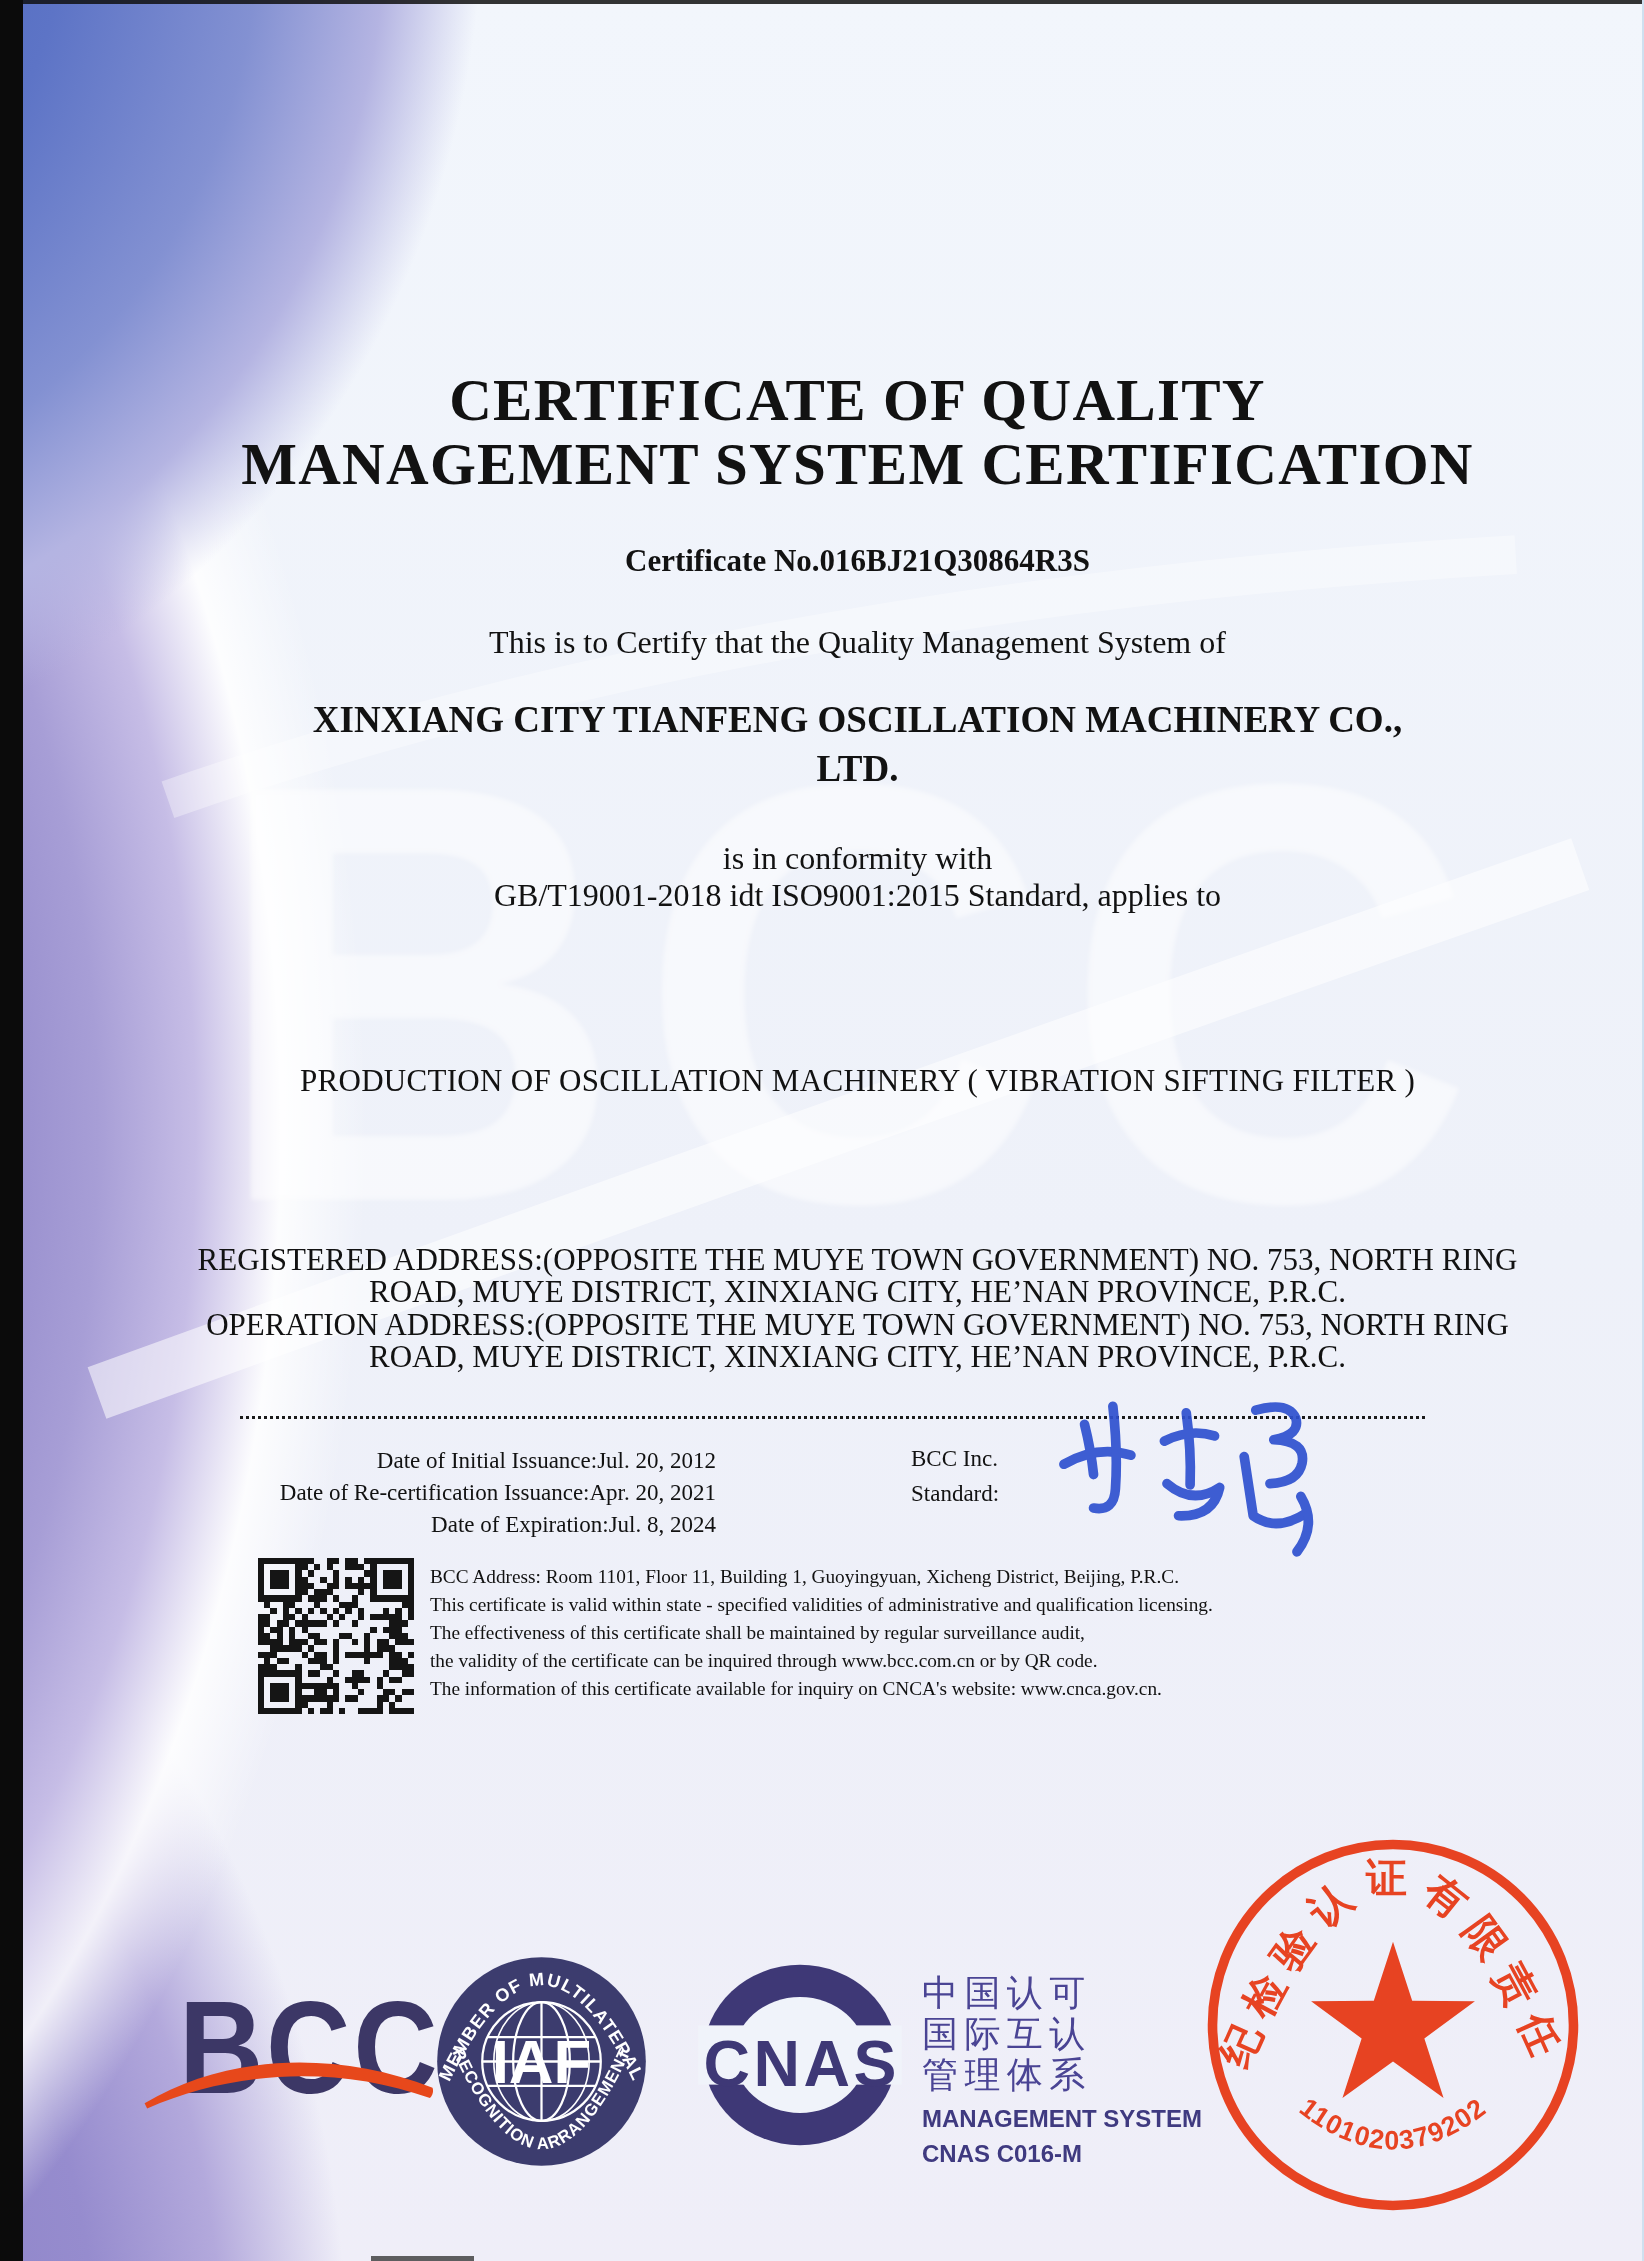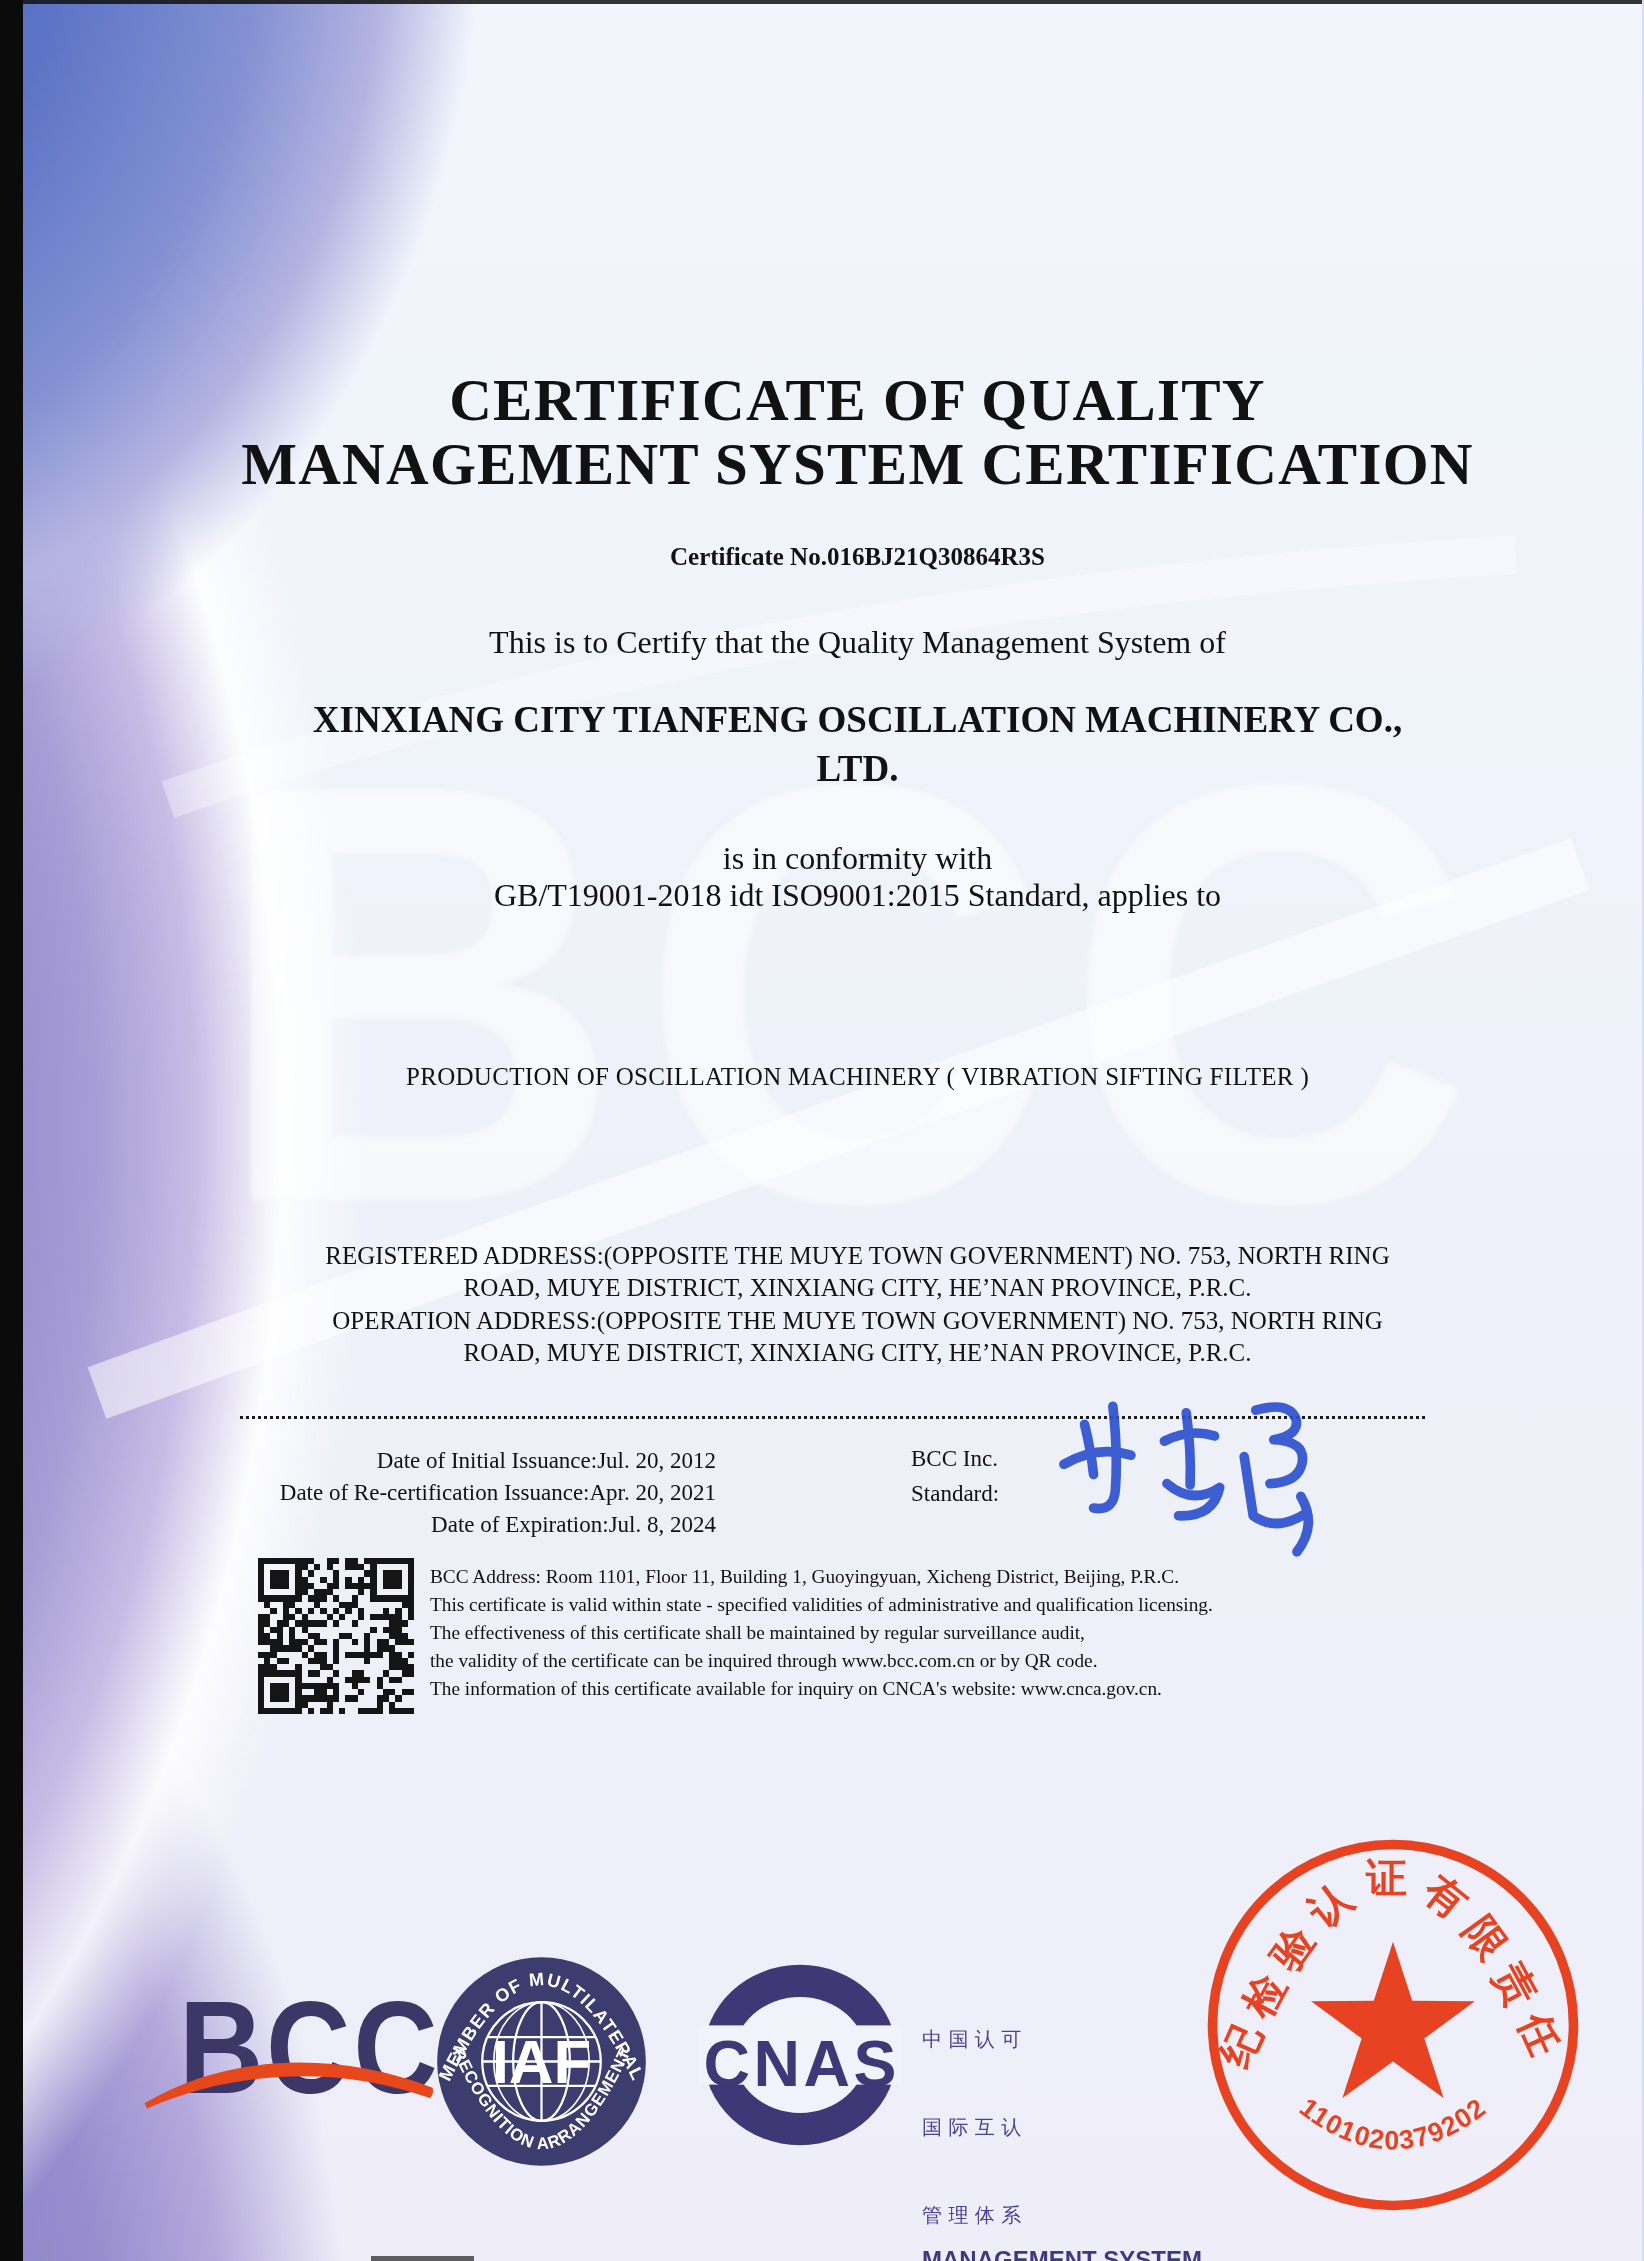--- a/index.html
+++ b/index.html
@@ -10,21 +10,21 @@
       radial-gradient(ellipse 967px 1096px at -271px -97px, #3f5fb8 0%, #5d74c6 35%, #8391d2 55%, #b4b4e2 68%, rgba(239,243,250,0) 78%),
       radial-gradient(ellipse 1225px 1774px at -613px 1129px, #7a74bc 0%, #8d84c8 45%, #a79ed6 58%, #c6bde6 66%, rgba(255,255,255,.85) 73%, rgba(239,243,250,0) 80%),
       radial-gradient(ellipse 967px 1258px at -387px 2373px, #7e76bd 0%, #968cce 50%, #b3a9dc 63%, rgba(239,243,250,0) 76%),
       linear-gradient(180deg,#f2f6fc 0%,#eef1f9 55%,#efeef8 100%);}
   .abs{position:absolute;}
   .ctr{position:absolute;left:116px;width:1483px;text-align:center;white-space:nowrap;}
   .b{font-weight:bold;}
   .t74{font-size:59px;letter-spacing:1.3px;}
   .t58{font-size:37px;}
   .t40{font-size:32px;}
-  .t38{font-size:25px;}
+  .t38{font-size:31px;}
   .t36{font-size:23px;}
   .t30{font-size:19.3px;}
   #left-strip{left:0;top:0;width:23px;height:2261px;background:#0b0b0b;}
   #top-strip{left:0;top:0;width:1645px;height:3.9px;background:rgba(16,16,16,.85);}
   #right-strip{right:0;top:0;width:3.2px;height:2261px;background:#cfe0f0;}
   #bottom-smudge{left:371px;top:2256px;width:103px;height:5.2px;background:#2c2c2c;opacity:.75;}
   #watermark-text{left:213px;top:709px;font-family:"Liberation Sans",sans-serif;
      font-size:568px;font-weight:900;letter-spacing:15.5px;color:rgba(255,255,255,.5);
      filter:blur(1.9px);transform:scaleY(1.05);z-index:1;line-height:1;}
   .content{z-index:3;}
@@ -36,21 +36,21 @@
   #qr-code div.on{background:#151515;}
   #signature-wrap{left:1051px;top:1387px;width:322px;height:206px;z-index:4;}
   .sig-hidden{position:absolute;left:0;top:0;opacity:0;pointer-events:none;}
   #bcc-logo{left:161px;top:1972px;width:271px;height:135px;z-index:3;}
   #bcc-logo .letters{position:absolute;left:18px;top:0;font-family:"Liberation Sans",sans-serif;
      font-size:117px;font-weight:900;letter-spacing:2.6px;color:#3c3766;transform:scaleY(1.12);transform-origin:top;}
   #bcc-swoosh{position:absolute;left:-19.3px;top:55px;}
   #iaf-badge{left:432px;top:1952px;z-index:3;}
   #cnas-logo{left:698px;top:1961px;z-index:3;}
   #cnas-text{left:922px;top:1972px;z-index:3;font-family:"Liberation Sans",sans-serif;color:#4a4494;}
-  #cnas-text .cn{font-size:20px;line-height:41px;letter-spacing:6.4px;margin-top:47px;}
+  #cnas-text .cn{font-size:36px;line-height:41px;letter-spacing:6.4px;}
   #cnas-text .en{font-size:24px;font-weight:bold;color:#3f3a80;line-height:35px;}
   #stamp{left:1201px;top:1833px;z-index:5;opacity:.95;}
   .wm-svg{left:0;top:0;z-index:1;pointer-events:none;}
 </style>
 </head>
 <body>
 
 <div id="page">
 
   <div class="abs" id="top-strip"></div>

